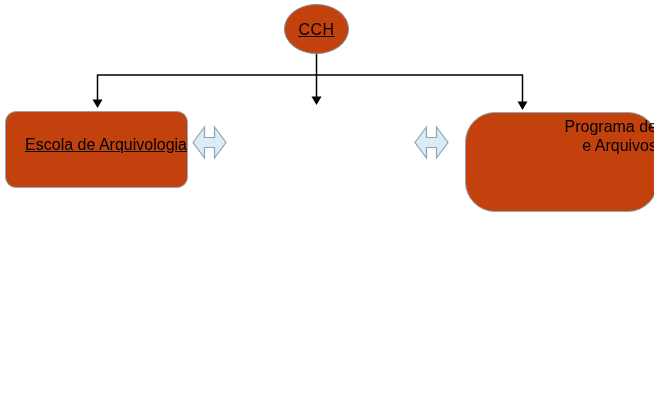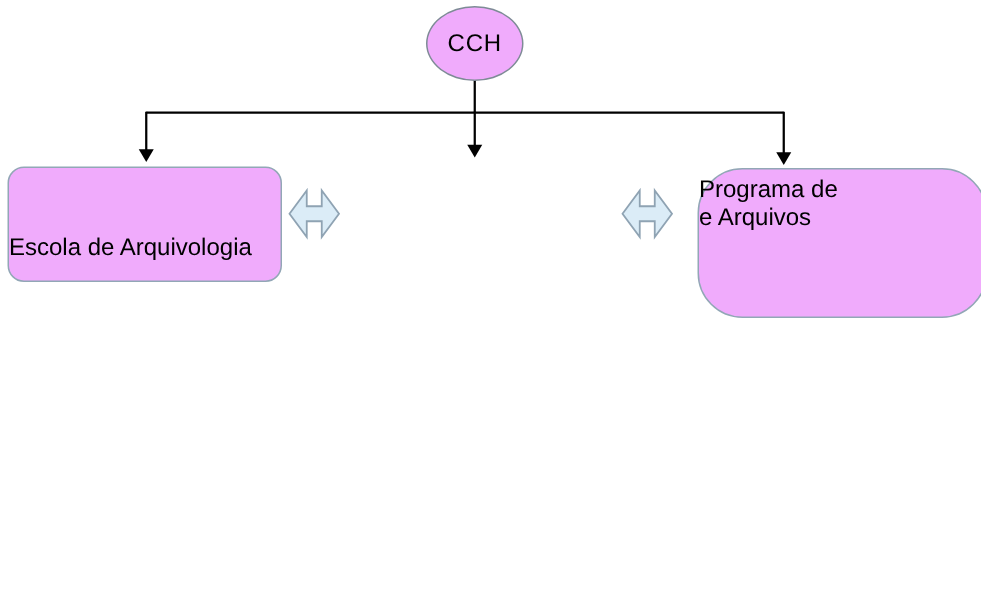--- a/index.html
+++ b/index.html
@@ -32,26 +32,27 @@
     stroke: none;
   }
   .dbl {
     fill: #dbecf7;
     stroke: #8fa3b3;
     stroke-width: 1.2;
   }
   .node {
     position: absolute;
     box-sizing: border-box;
-    background: #f0abfc;
+    background: #c2410c;
     border: 1px solid #92a7b6;
     color: #000000;
     font-size: 16px;
     line-height: 19px;
-    text-align: left;
+    text-align: right;
+    text-decoration: underline;
   }
   .root-node {
     left: 284px;
     top: 4px;
     width: 65px;
     height: 50px;
     border-radius: 50%;
     border-color: #7e8b96;
     display: flex;
     align-items: center;
@@ -59,21 +60,21 @@
     letter-spacing: 0.5px;
   }
   .box {
     border-radius: 11px;
   }
   .box1 {
     left: 5px;
     top: 111px;
     width: 183px;
     height: 77px;
-    padding-top: 44px;
+    padding-top: 23px;
   }
   .box2 {
     left: 228px;
     top: 108px;
     width: 180px;
     height: 84px;
     padding-top: 8px;
   }
   .box3 {
     left: 465px;

